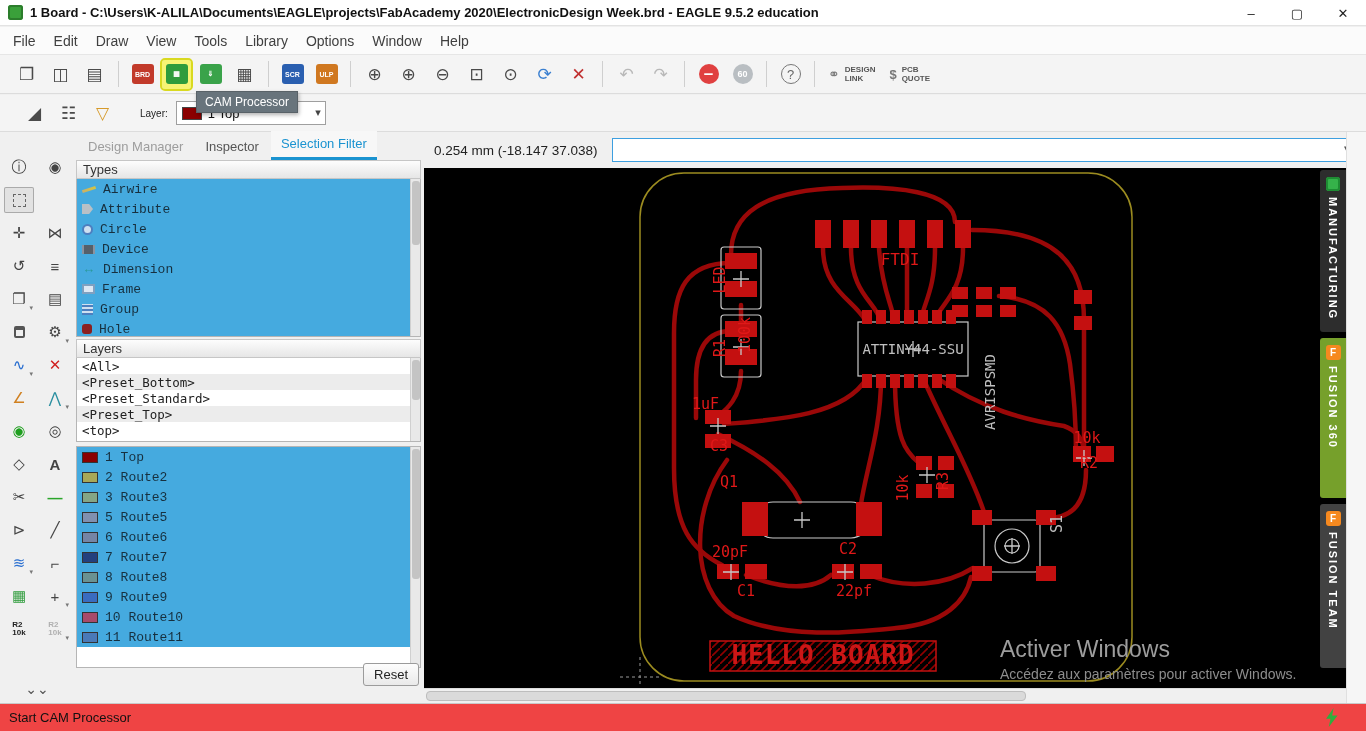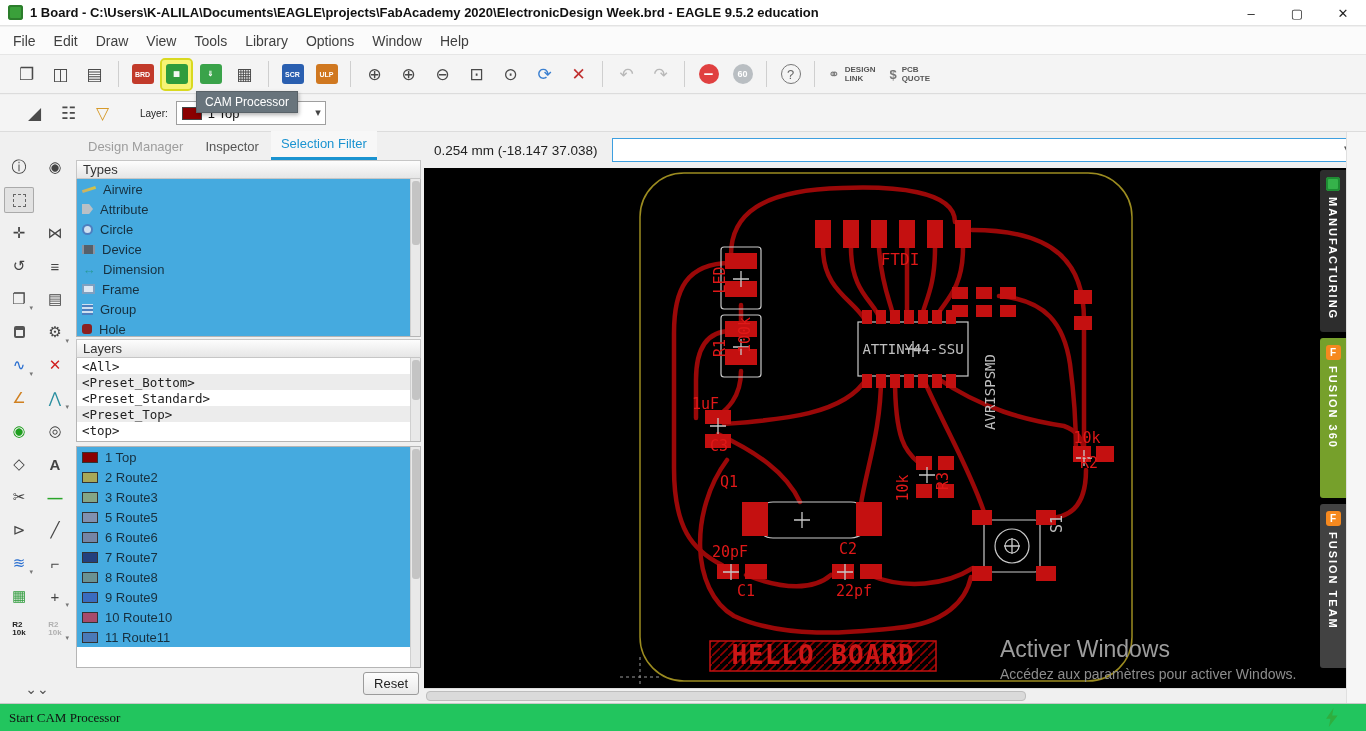--- a/index.html
+++ b/index.html
@@ -71,30 +71,30 @@
   .panel-tabs { display:flex; height:28px; align-items:flex-end; padding-left:4px; gap:2px; }
   .ptab { font-size:13px; padding:5px 10px 6px; }
   .ptab.disabled { color:#9d9d9d; }
   .ptab.normal { color:#555; }
   .ptab.active { color:#1a93d0; border-bottom:3px solid #1a93d0; background:#f7f7f7; }
   .sec-header { height:19px; background:linear-gradient(#fdfdfd,#e6e6e6); border:1px solid #c6c6c6;
                 font-size:13px; color:#333; display:flex; align-items:center; padding-left:6px; margin:0 2px; }
   .listbox { position:relative; margin:0 2px; background:#fff; border:1px solid #b5b5b5; border-top:none;
              overflow:hidden; }
   .lrow { height:20px; display:flex; align-items:center; gap:7px; padding:0 5px;
-          font-family:Liberation Sans, sans-serif; font-size:13px; color:#17303f; }
+          font-family:Liberation Mono, monospace; font-size:13px; color:#17303f; }
   .lrow.hl { background:#45aadf; }
   .prow { height:16px; display:flex; align-items:center; padding:0 5px;
           font-family:"DejaVu Sans Mono", monospace; font-size:12.5px; color:#222; }
   .prow:nth-child(even) { background:#ececec; }
   .scroll-v { position:absolute; right:0; top:0; bottom:0; width:10px; background:#e9e9e9;
               border-left:1px solid #d0d0d0; }
   .scroll-thumb { position:absolute; left:1px; width:8px; background:#c4c4c4; border-radius:3px; }
   .swatch { width:16px; height:11px; border:1px solid #333; flex:none; }
-  .reset-row { position:absolute; right:4px; bottom:8px; }
+  .reset-row { position:absolute; right:4px; bottom:17px; }
   .btn { min-width:54px; height:23px; background:linear-gradient(#fdfdfd,#e9e9e9); border:1px solid #9b9b9b;
          border-radius:3px; font-size:13px; color:#222; display:inline-flex; align-items:center;
          justify-content:center; padding:0 10px; }
 
   
   .ti { flex:none; }
   .t-air { width:14px; height:3px; background:linear-gradient(90deg,#c9b06a,#d4c542); transform:rotate(-18deg); }
   .t-attr { width:11px; height:10px; background:#b9c0c6; clip-path:polygon(0 0,65% 0,100% 50%,65% 100%,0 100%); }
   .t-circle { width:11px; height:11px; border:2px solid #4d7fbf; border-radius:50%; background:#cfe0f0; }
   .t-device { width:13px; height:9px; background:#55606a; border-left:2px solid #8a93a0; border-right:2px solid #8a93a0; }
@@ -132,22 +132,22 @@
   .vtab-label { writing-mode:vertical-rl; font-size:11px; font-weight:bold; color:#fff; letter-spacing:2px;
                 margin-top:6px; }
   .mfg { background:#2d2d2d; height:162px; }
   .f360 { background:#76a02b; height:160px; }
   .fteam { background:#424242; height:164px; }
   .tab-ico-green { width:14px; height:14px; background:#35b24a; border-radius:3px; box-shadow:inset 0 0 0 2px #1e8c33; }
   .tab-ico-f { width:15px; height:15px; background:#f6891f; border-radius:3px; color:#fff; font-size:10px;
                font-weight:bold; display:flex; align-items:center; justify-content:center; }
 
   
-  .statusbar { position:absolute; left:0; top:703px; width:1366px; height:28px; background:#22c55e;
-               border-top:1px solid #c9c9c9; display:flex; align-items:center;font-family:Liberation Serif, serif; }
+  .statusbar { position:absolute; left:0; top:703px; width:1366px; height:28px; background:#ef4444;
+               border-top:1px solid #c9c9c9; display:flex; align-items:center; }
   .status-text { font-size:13px; color:#111; margin-left:9px; }
   .bolt { position:absolute; right:26px; width:17px; height:19px; background:#2fae3e;
           clip-path:polygon(62% 0,18% 56%,44% 56%,34% 100%,86% 40%,54% 40%); }
 </style>
 </head>
 <body>
 
 <div class="app">
 
   <div class="titlebar">

